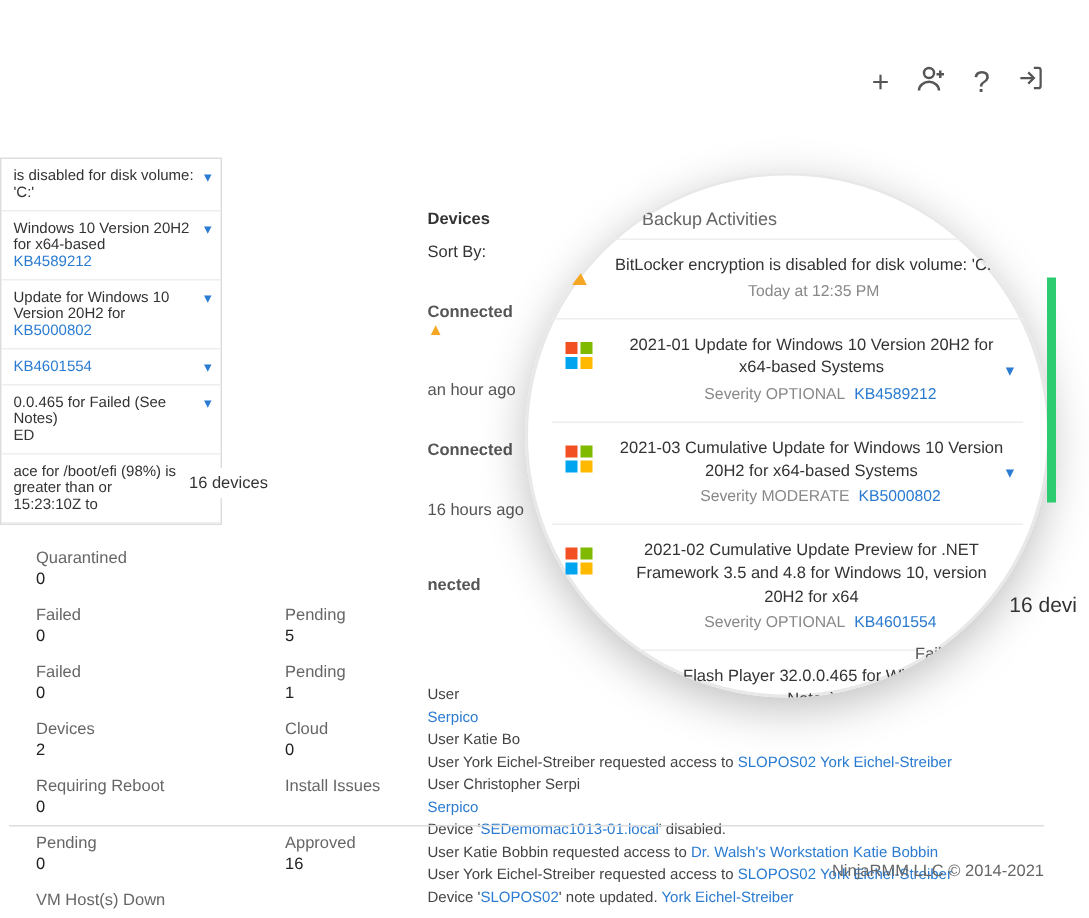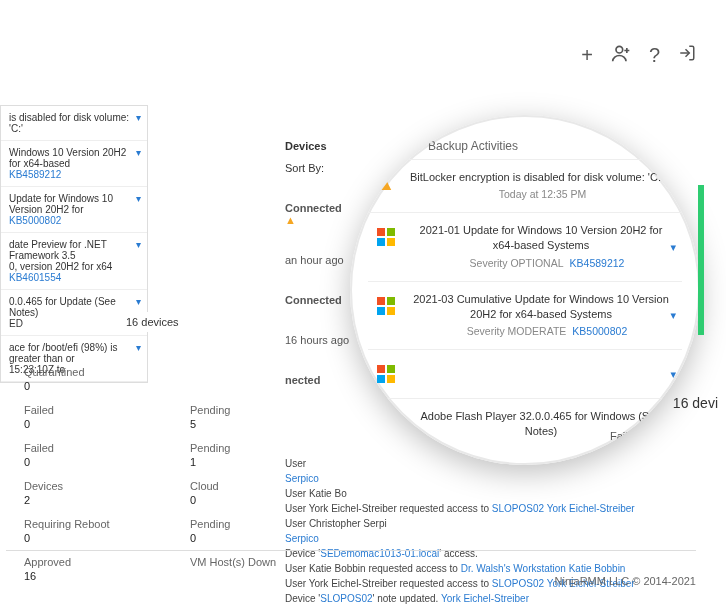--- a/index.html
+++ b/index.html
@@ -59,21 +59,21 @@
     position: absolute;
     top: 140px;
     left: 285px;
     width: 95px;
     font-size: 11px;
     color: #555;
   }
   .devices-col .hdr { font-weight:600; color:#333; margin-bottom:10px;}
   .devices-col .sort { color:#333; margin-bottom:6px;}
   .devices-col .c { margin: 28px 0;}
-  .devices-col .nect { margin-top: 28px;}
+  .devices-col .nect { margin-top: 38px;}
   .activity {
     position: absolute;
     left: 285px;
     top: 456px;
     width: 420px;
     font-size: 10px;
     color: #444;
     line-height: 1.5;
   }
   .activity .link { color:#2a7bd1; }
@@ -187,27 +187,25 @@
     <div>Windows 10 Version 20H2 for x64-based</div>
     <div class="kb">KB4589212</div>
     <span class="chev">▾</span>
   </div>
   <div class="row">
     <div>Update for Windows 10 Version 20H2 for</div>
     <div class="kb">KB5000802</div>
     <span class="chev">▾</span>
   </div>
   <div class="row">
-    <div style="white-space:pre-line">date Preview for .NET Framework 3.5
-0, version 20H2 for x64</div>
     <div class="kb">KB4601554</div>
     <span class="chev">▾</span>
   </div>
   <div class="row">
-    <div>0.0.465 for Update (See Notes)</div>
+    <div>0.0.465 for Failed (See Notes)</div>
     <div>ED</div>
     <span class="chev">▾</span>
   </div>
   <div class="row">
     <div style="white-space:pre-line">ace for /boot/efi (98%) is greater than or
 15:23:10Z to</div>
     <span class="chev">▾</span>
   </div>
 </div>
 
@@ -240,20 +238,24 @@
         <div class="label">Devices</div>
         <div class="val">2</div>
       </div>
     <div class="stat">
         <div class="label">Cloud</div>
         <div class="val">0</div>
       </div>
     <div class="stat">
         <div class="label">Requiring Reboot</div>
         <div class="val">0</div>
+      </div>
+    <div class="stat">
+        <div class="label">Install Issues</div>
+        <div class="val"></div>
       </div>
     <div class="stat">
         <div class="label">Pending</div>
         <div class="val">0</div>
       </div>
     <div class="stat">
         <div class="label">Approved</div>
         <div class="val">16</div>
       </div>
     <div class="stat">
@@ -273,21 +275,21 @@
   <div class="nect"><b>nected</b></div>
 </div>
 
 <div class="activity">
   <div><span>User</span></div>
   <div><span class="link">Serpico</span></div>
   <div><span>User Katie Bo</span></div>
   <div><span>User York Eichel-Streiber requested access to</span> <span class="link">SLOPOS02 York Eichel-Streiber</span></div>
   <div><span>User Christopher Serpi</span></div>
   <div><span class="link">Serpico</span></div>
-  <div><span>Device '</span><span class="link">SEDemomac1013-01.local</span><span>' access.</span></div>
+  <div><span>Device '</span><span class="link">SEDemomac1013-01.local</span><span>' disabled.</span></div>
   <div><span>User Katie Bobbin requested access to </span><span class="link">Dr. Walsh's Workstation Katie Bobbin</span></div>
   <div><span>User York Eichel-Streiber requested access to </span><span class="link">SLOPOS02 York Eichel-Streiber</span></div>
   <div><span>Device '</span><span class="link">SLOPOS02</span><span>' note updated. </span><span class="link">York Eichel-Streiber</span></div>
 </div>
 
 <div class="mag">
   <div class="mag-inner">
     <div class="tabrow">Backup    Activities</div>
     <div class="alert">
       <div class="icon warn">▲</div>
@@ -329,20 +331,24 @@
     </div>
     <div class="alert">
       <div class="icon">
           <span class="winlogo">
             <span class="a"></span>
             <span class="b"></span>
             <span class="c"></span>
             <span class="d"></span>
           </span>
         </div>
+      <div class="txt">
+          <div>2021-02 Cumulative Update Preview for .NET Framework 3.5 and 4.8 for Windows 10, version 20H2 for x64</div>
+          <div class="sub"><span>Severity OPTIONAL</span><span class="kb">KB4601554</span></div>
+        </div>
       <span class="chev">▾</span>
     </div>
     <div class="alert">
       <div class="icon" style="color:#f5a623">▭</div>
       <div class="txt">
           <div>Adobe Flash Player 32.0.0.465 for Windows (See Notes)</div>
         </div>
       <span class="chev">▾</span>
     </div>
 

